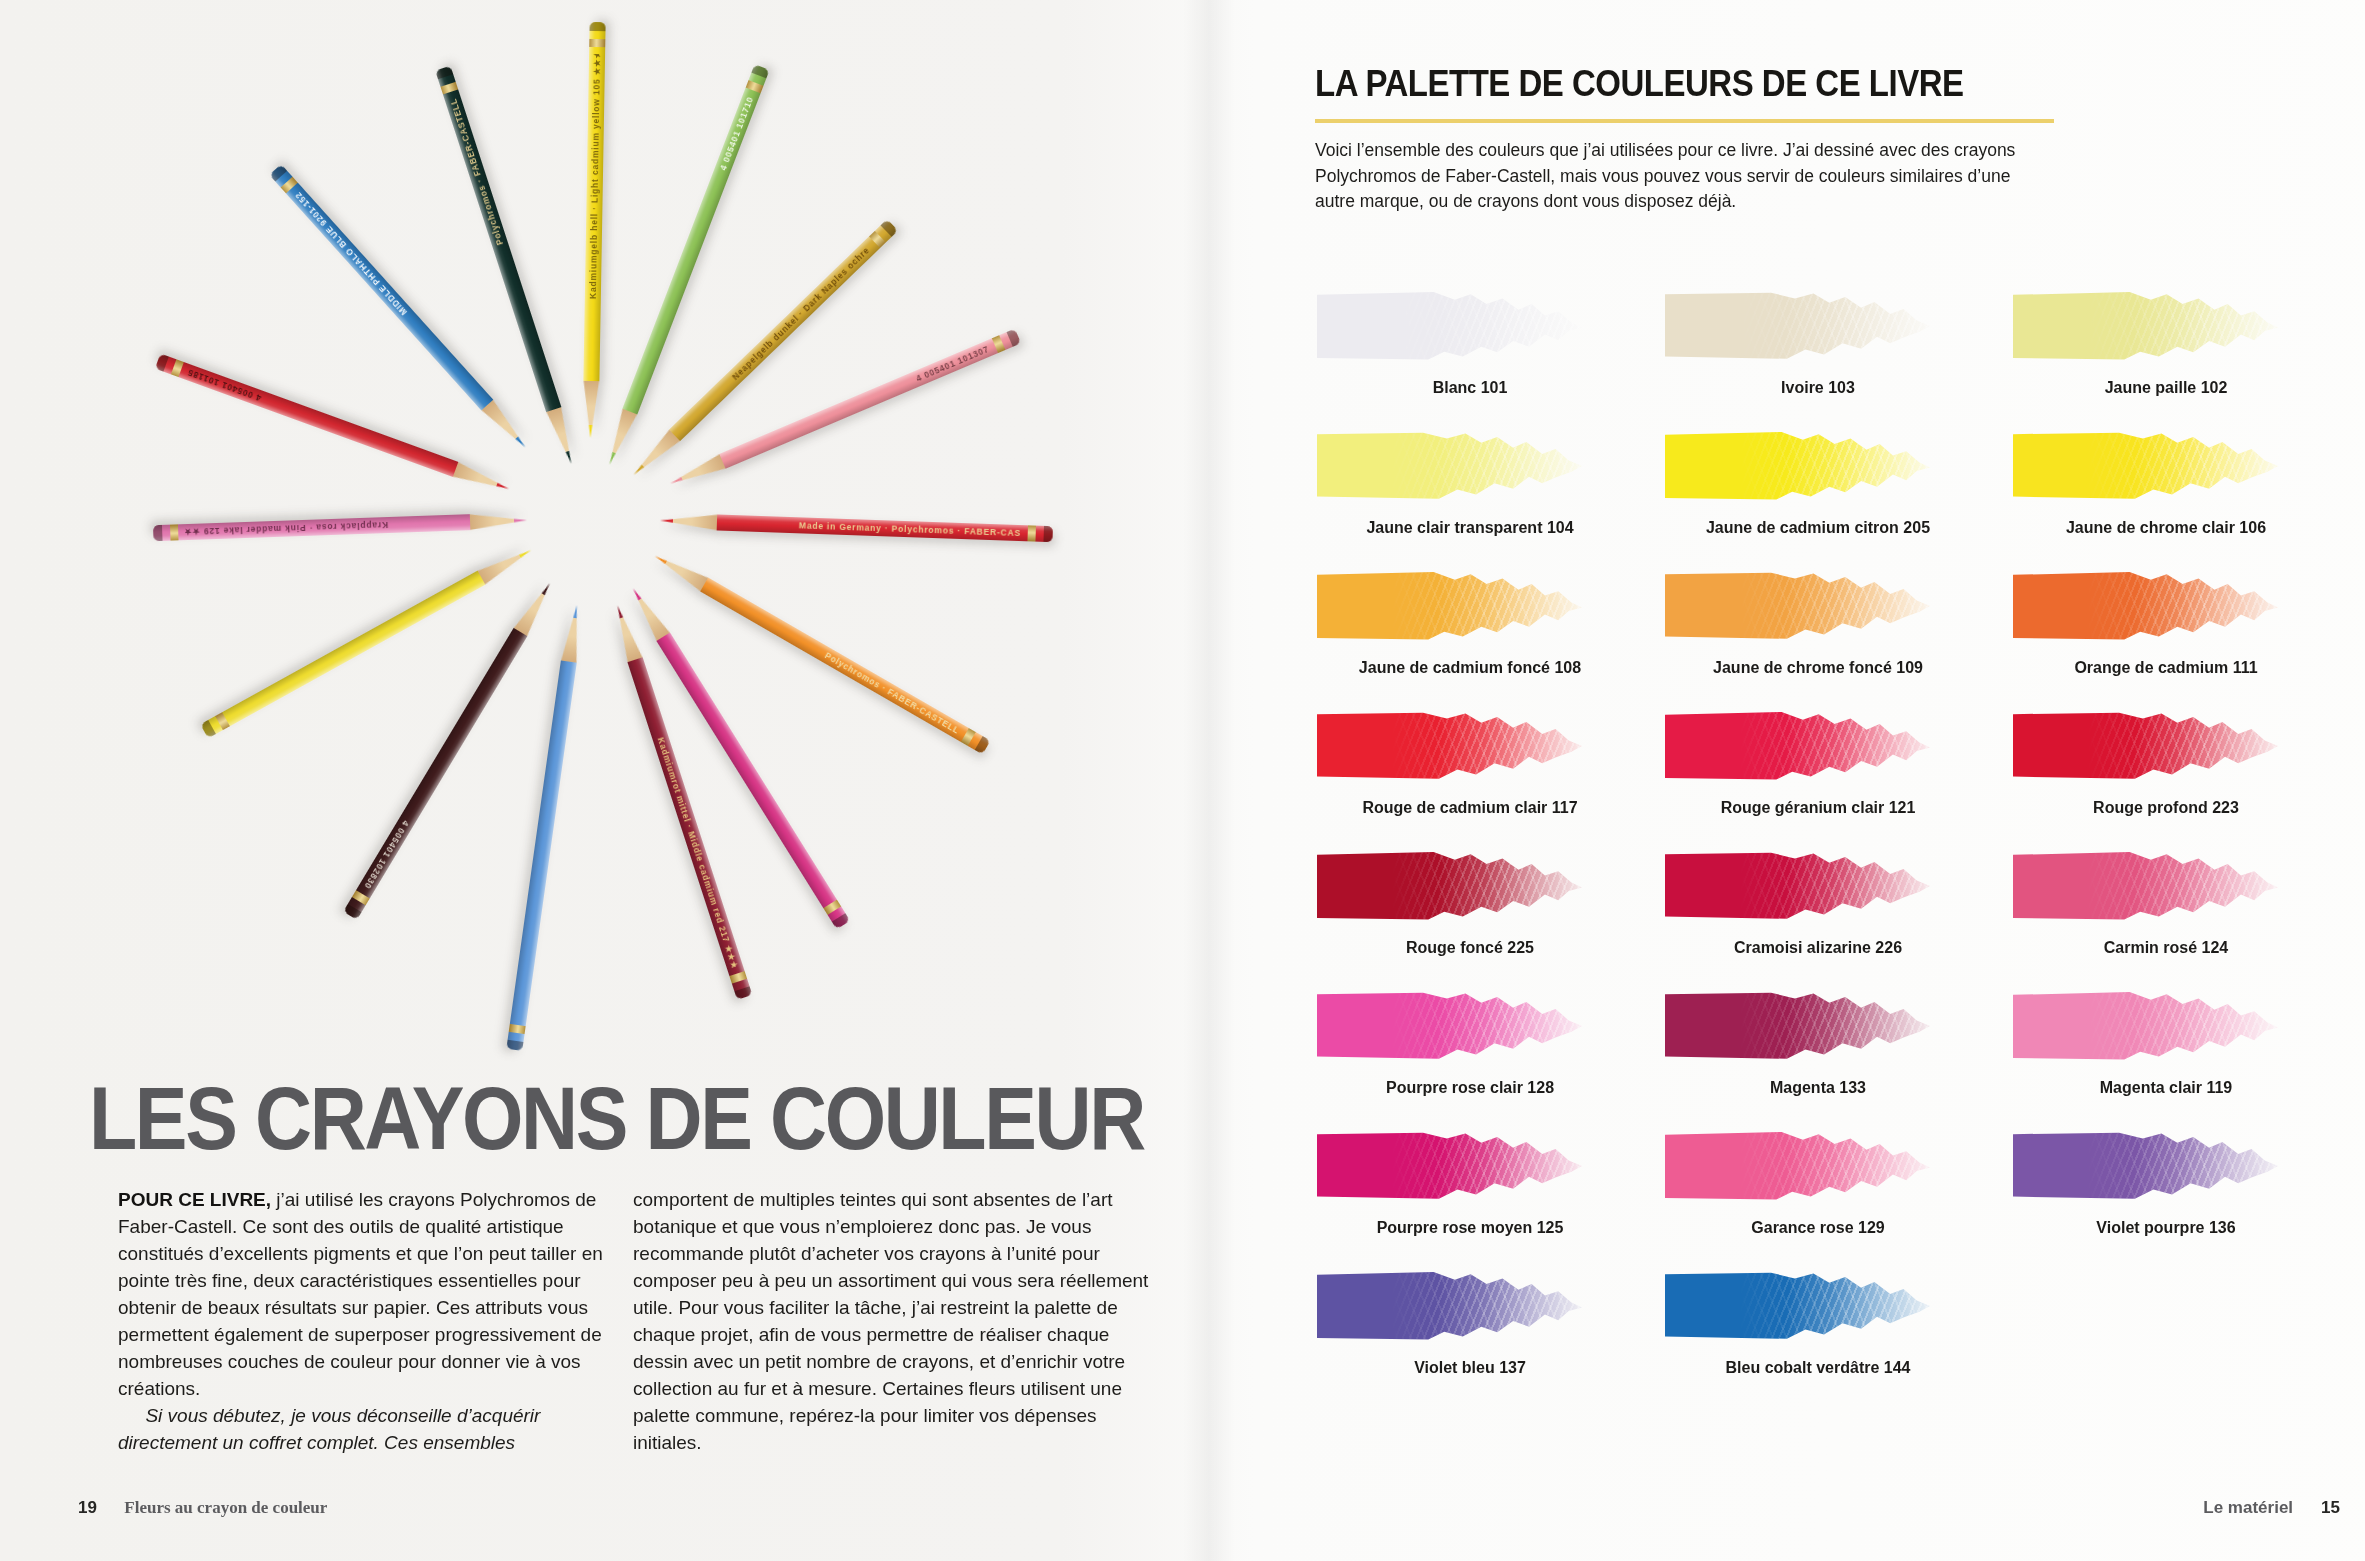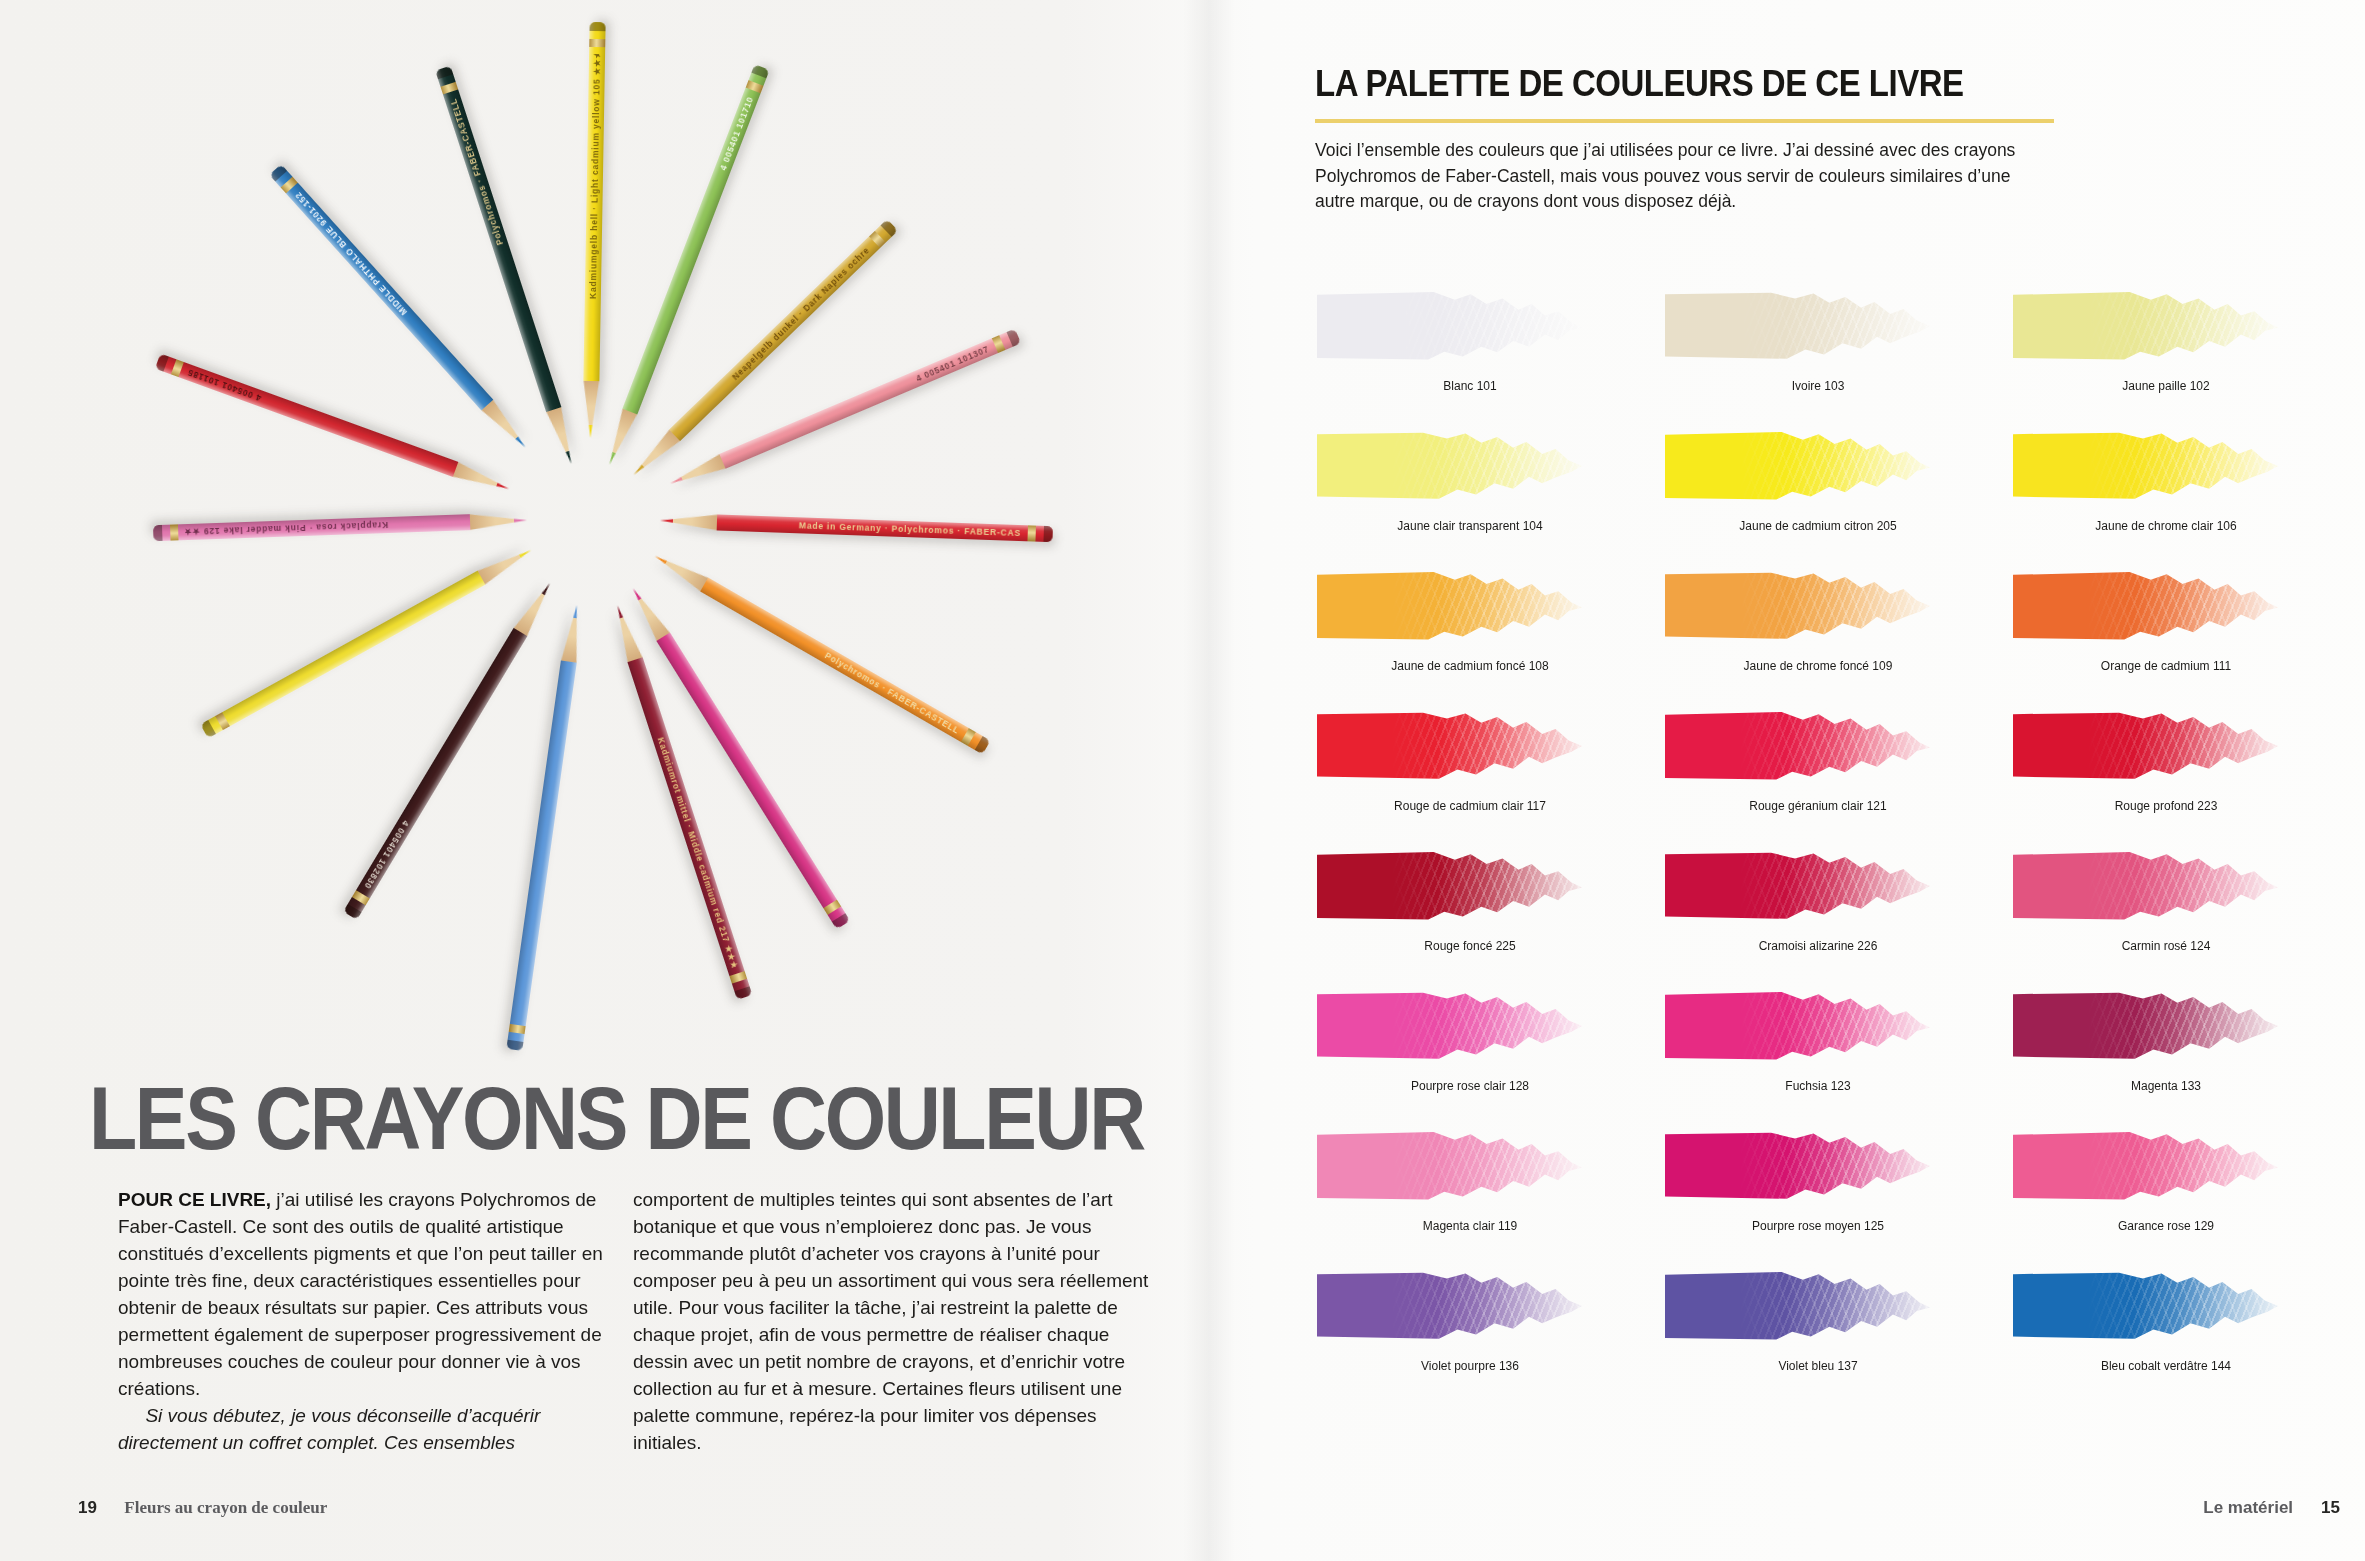--- a/index.html
+++ b/index.html
@@ -56,21 +56,21 @@
   .swatch{position:absolute;left:21px;top:6.6px;width:265px;height:71px;}
   .swatch::after{content:"";position:absolute;inset:0;
     background:
       repeating-linear-gradient(112deg,rgba(255,255,255,0) 0 4.7px,rgba(255,255,255,.32) 4.7px 6.6px),
       repeating-linear-gradient(68deg,rgba(255,255,255,0) 0 11px,rgba(255,255,255,.20) 11px 12.8px);
     -webkit-mask:linear-gradient(to right,transparent 0 28%,#000 72%);
             mask:linear-gradient(to right,transparent 0 28%,#000 72%);}
   .jagA{clip-path:polygon(0% 6%,44% 2%,52% 13%,58% 5%,64% 19%,70% 11%,76% 27%,81% 19%,86% 35%,91% 29%,96% 45%,100% 52%,95% 57%,91% 70%,86% 62%,80% 79%,74% 71%,68% 87%,62% 79%,55% 93%,48% 86%,42% 97%,0% 95%);}
   .jagB{clip-path:polygon(0% 5%,40% 3%,49% 11%,56% 4%,62% 17%,68% 9%,74% 24%,79% 16%,85% 33%,90% 26%,95% 42%,100% 50%,96% 58%,90% 66%,85% 74%,80% 65%,74% 82%,67% 74%,60% 90%,53% 83%,46% 96%,0% 93%);}
   .swatch-label{position:absolute;top:95px;left:0;width:100%;text-align:center;
-    font-size:12px;font-weight:400;color:#1c1b19;}
+    font-size:16px;font-weight:700;color:#1c1b19;}
 </style>
 </head>
 <body>
 
 <div id="canvas">
   <div class="spine"></div>
 
   <div id="pinwheel">
       <div class="pencil" style="width: 416px; left: 589px; top: 510px; transform: rotate(-89deg) translateX(80px);">
         <div class="ptip" style="background: linear-gradient(to right, rgb(243, 217, 22) 0px, rgb(243, 217, 22) 22%, rgb(236, 210, 164) 22%, rgb(236, 210, 164) 55%, rgb(211, 172, 124) 100%);"></div>
@@ -271,24 +271,20 @@
       </div>
       <div class="cell">
         <div class="swatch jagA" style="background: linear-gradient(97deg, rgb(226, 84, 128) 0%, rgb(226, 84, 128) 46%, rgba(226, 84, 128, 0.8) 62%, rgba(226, 84, 128, 0.42) 80%, rgba(226, 84, 128, 0.1) 97%);"></div>
         <div class="swatch-label">Carmin rosé 124</div>
       </div>
       <div class="cell">
         <div class="swatch jagB" style="background: linear-gradient(97deg, rgb(235, 75, 166) 0%, rgb(235, 75, 166) 46%, rgba(235, 75, 166, 0.8) 62%, rgba(235, 75, 166, 0.42) 80%, rgba(235, 75, 166, 0.1) 97%);"></div>
         <div class="swatch-label">Pourpre rose clair 128</div>
       </div>
       <div class="cell">
-        <div class="swatch jagA" style="background: linear-gradient(97deg, rgb(231, 43, 131) 0%, rgb(231, 43, 131) 46%, rgba(231, 43, 131, 0.8) 62%, rgba(231, 43, 131, 0.42) 80%, rgba(231, 43, 131, 0.1) 97%);"></div>
-        <div class="swatch-label">Fuchsia 123</div>
-      </div>
-      <div class="cell">
         <div class="swatch jagB" style="background: linear-gradient(97deg, rgb(158, 32, 82) 0%, rgb(158, 32, 82) 46%, rgba(158, 32, 82, 0.8) 62%, rgba(158, 32, 82, 0.42) 80%, rgba(158, 32, 82, 0.1) 97%);"></div>
         <div class="swatch-label">Magenta 133</div>
       </div>
       <div class="cell">
         <div class="swatch jagA" style="background: linear-gradient(97deg, rgb(240, 135, 182) 0%, rgb(240, 135, 182) 46%, rgba(240, 135, 182, 0.8) 62%, rgba(240, 135, 182, 0.42) 80%, rgba(240, 135, 182, 0.1) 97%);"></div>
         <div class="swatch-label">Magenta clair 119</div>
       </div>
       <div class="cell">
         <div class="swatch jagB" style="background: linear-gradient(97deg, rgb(213, 19, 111) 0%, rgb(213, 19, 111) 46%, rgba(213, 19, 111, 0.8) 62%, rgba(213, 19, 111, 0.42) 80%, rgba(213, 19, 111, 0.1) 97%);"></div>
         <div class="swatch-label">Pourpre rose moyen 125</div>

